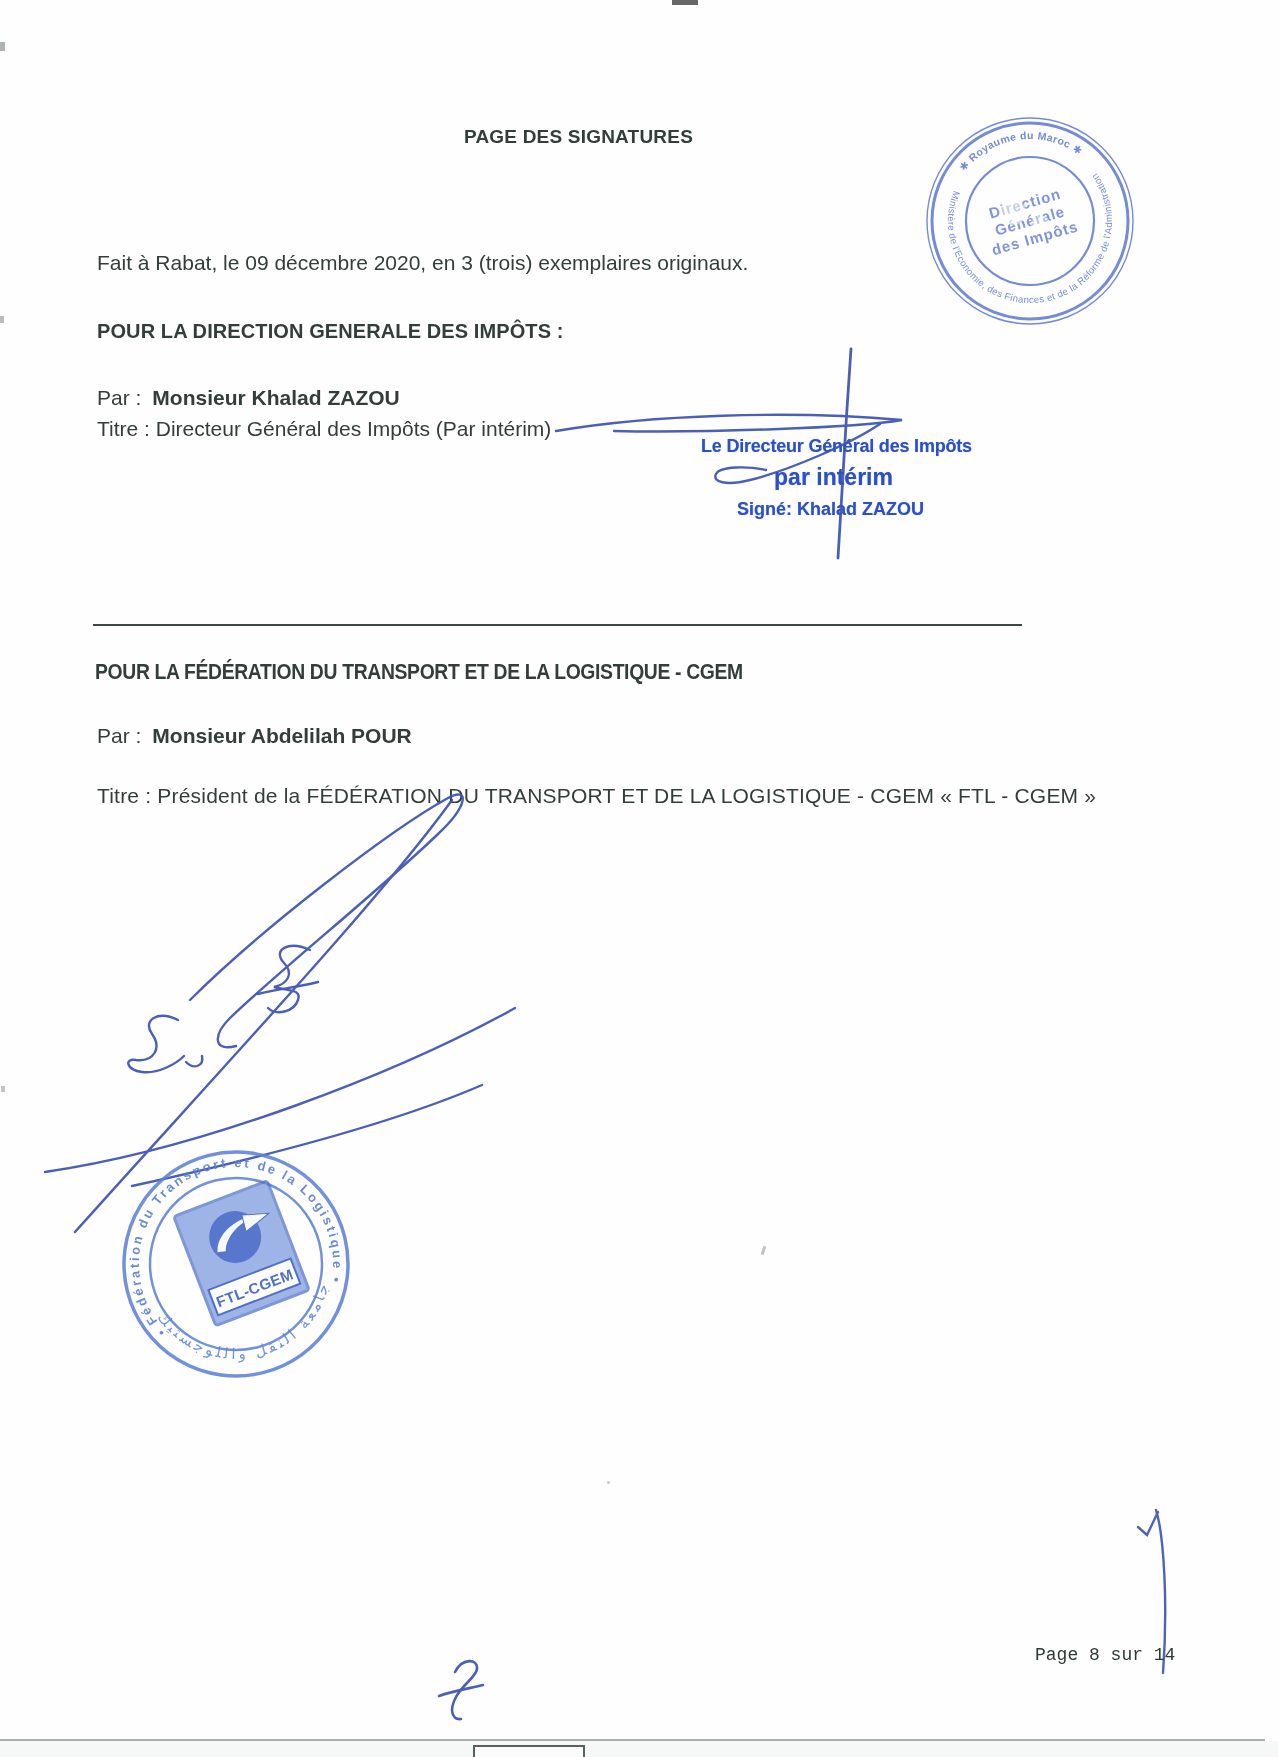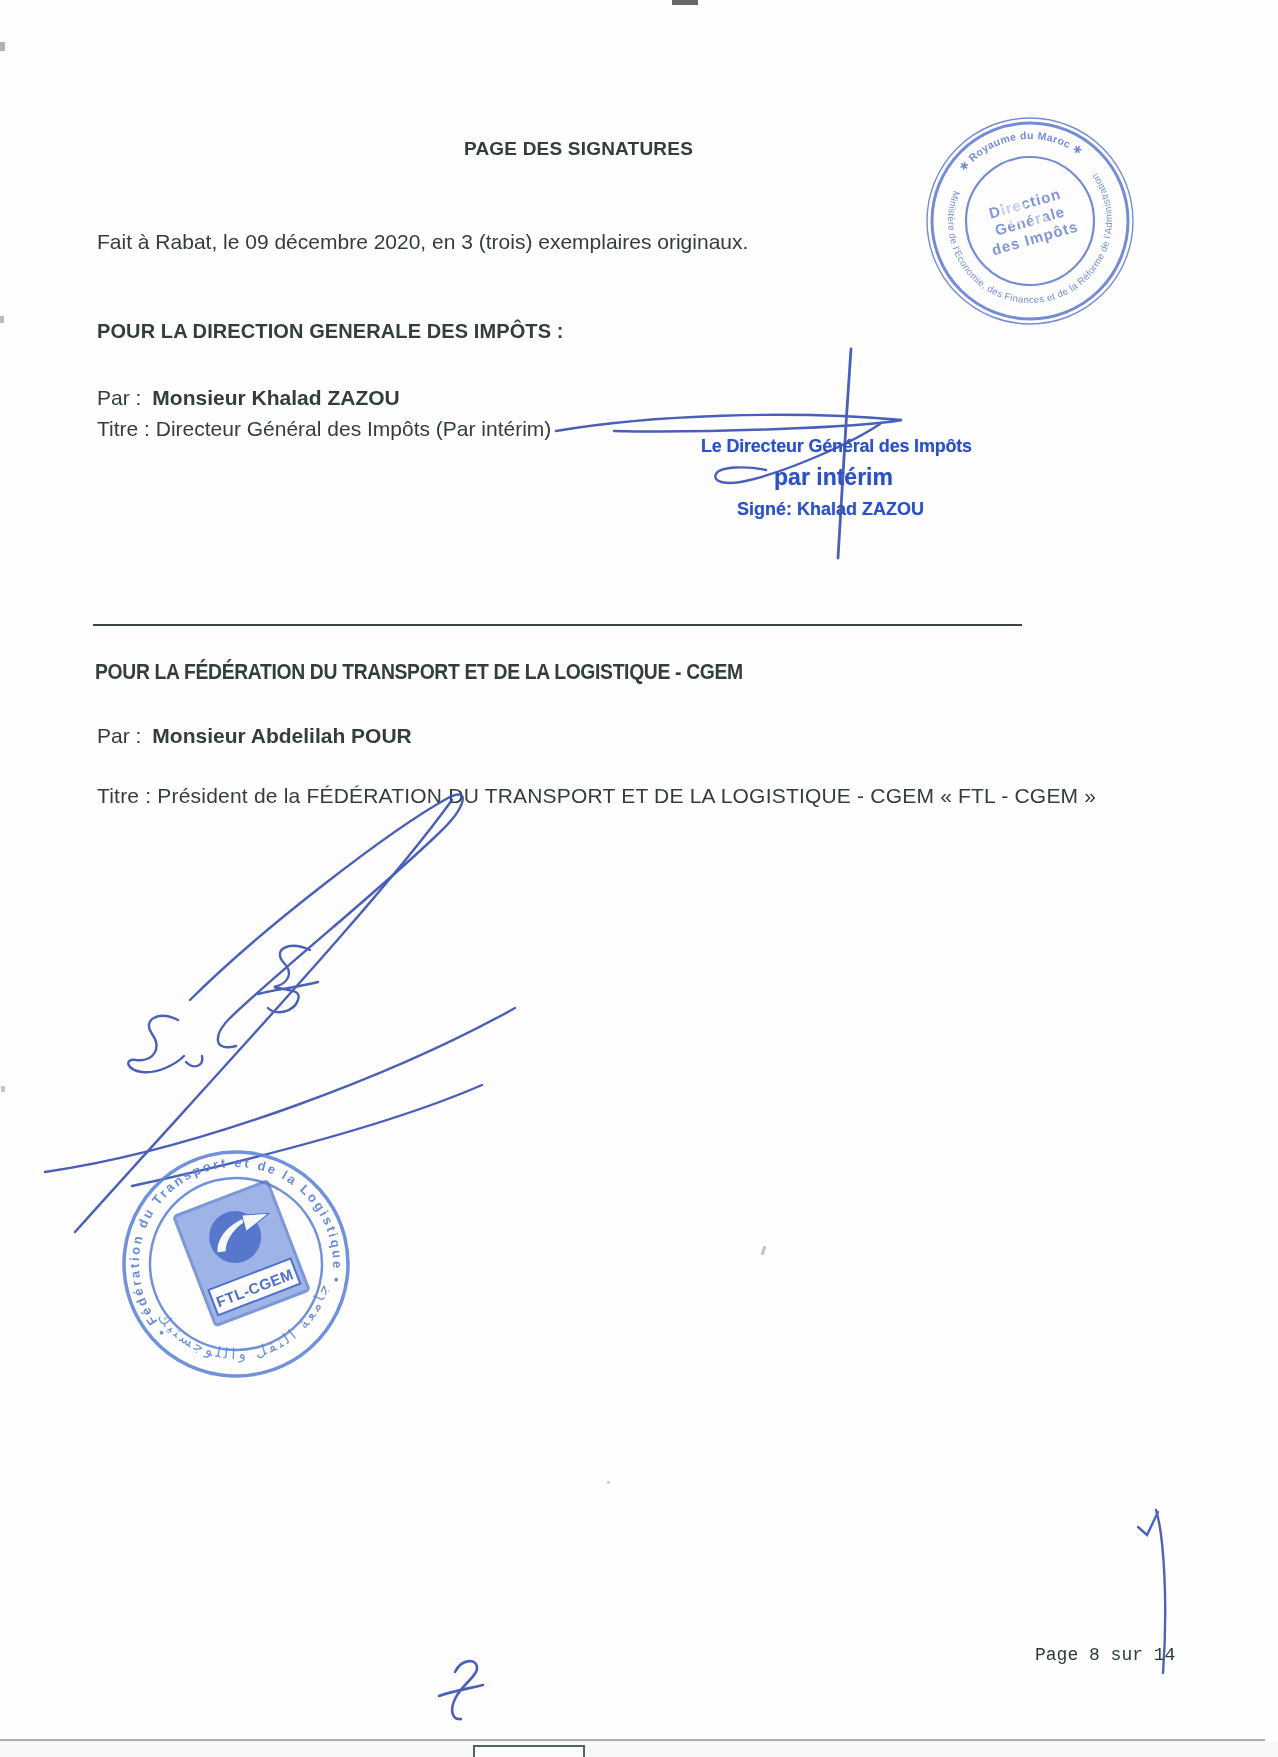--- a/index.html
+++ b/index.html
@@ -1,19 +1,19 @@
 <!DOCTYPE html>
 <html><head>
 <meta charset="utf-8">
 <style>
   html,body{margin:0;padding:0;background:#e9eaec;}
   #page{position:relative;width:1278px;height:1757px;background:#fefefe;overflow:hidden;
         font-family:"Liberation Sans","DejaVu Sans",sans-serif;color:#333e3b;}
   .t{position:absolute;white-space:nowrap;color:#333e3b;}
-  .title{left:0;top:138px;width:1157px;text-align:center;font-size:19px;font-weight:bold;letter-spacing:.2px;}
+  .title{left:0;top:126px;width:1157px;text-align:center;font-size:19px;font-weight:bold;letter-spacing:.2px;}
   .body{font-size:21px;}
   .h1{font-size:20px;font-weight:bold;letter-spacing:.1px;}
   .h2{font-size:22px;font-weight:bold;}
   .h2 > span{display:inline-block;transform:scaleX(.88);transform-origin:left center;letter-spacing:-.4px;}
   .bold{font-weight:bold;}
   .lbl{margin-right:11px;}
   .stampline{position:absolute;color:#2b50c8;font-weight:bold;white-space:nowrap;
              text-shadow:0 0 1px rgba(43,80,200,.45);}
   .divider{position:absolute;left:93px;top:624px;width:929px;height:2px;background:#3c4745;}
   .pageno{position:absolute;left:1035px;top:1645px;font-family:Liberation Mono, monospace;
@@ -22,21 +22,21 @@
   svg{position:absolute;overflow:visible;}
   svg text{font-family:"Liberation Sans","DejaVu Sans",sans-serif;}
 </style>
 </head>
 <body>
 
 <div id="page">
 
   <div class="t title">PAGE DES SIGNATURES</div>
 
-  <div class="t body" style="left:97px;top:230px">Fait à Rabat, le 09 décembre 2020, en 3 (trois) exemplaires originaux.</div>
+  <div class="t body" style="left:97px;top:251px">Fait à Rabat, le 09 décembre 2020, en 3 (trois) exemplaires originaux.</div>
 
   <div class="t h1" style="left:97px;top:320px">POUR LA DIRECTION GENERALE DES IMPÔTS :</div>
 
   <div class="t body" style="left:97px;top:386px">
     <span class="lbl">Par :</span><span class="bold">Monsieur Khalad ZAZOU</span>
   </div>
 
   <div class="t body" style="left:97px;top:417px">Titre : Directeur Général des Impôts (Par intérim)</div>
 
   <div class="stampline" style="left:701px;top:436px;font-size:18px;letter-spacing:-.2px">Le Directeur Général des Impôts</div>

